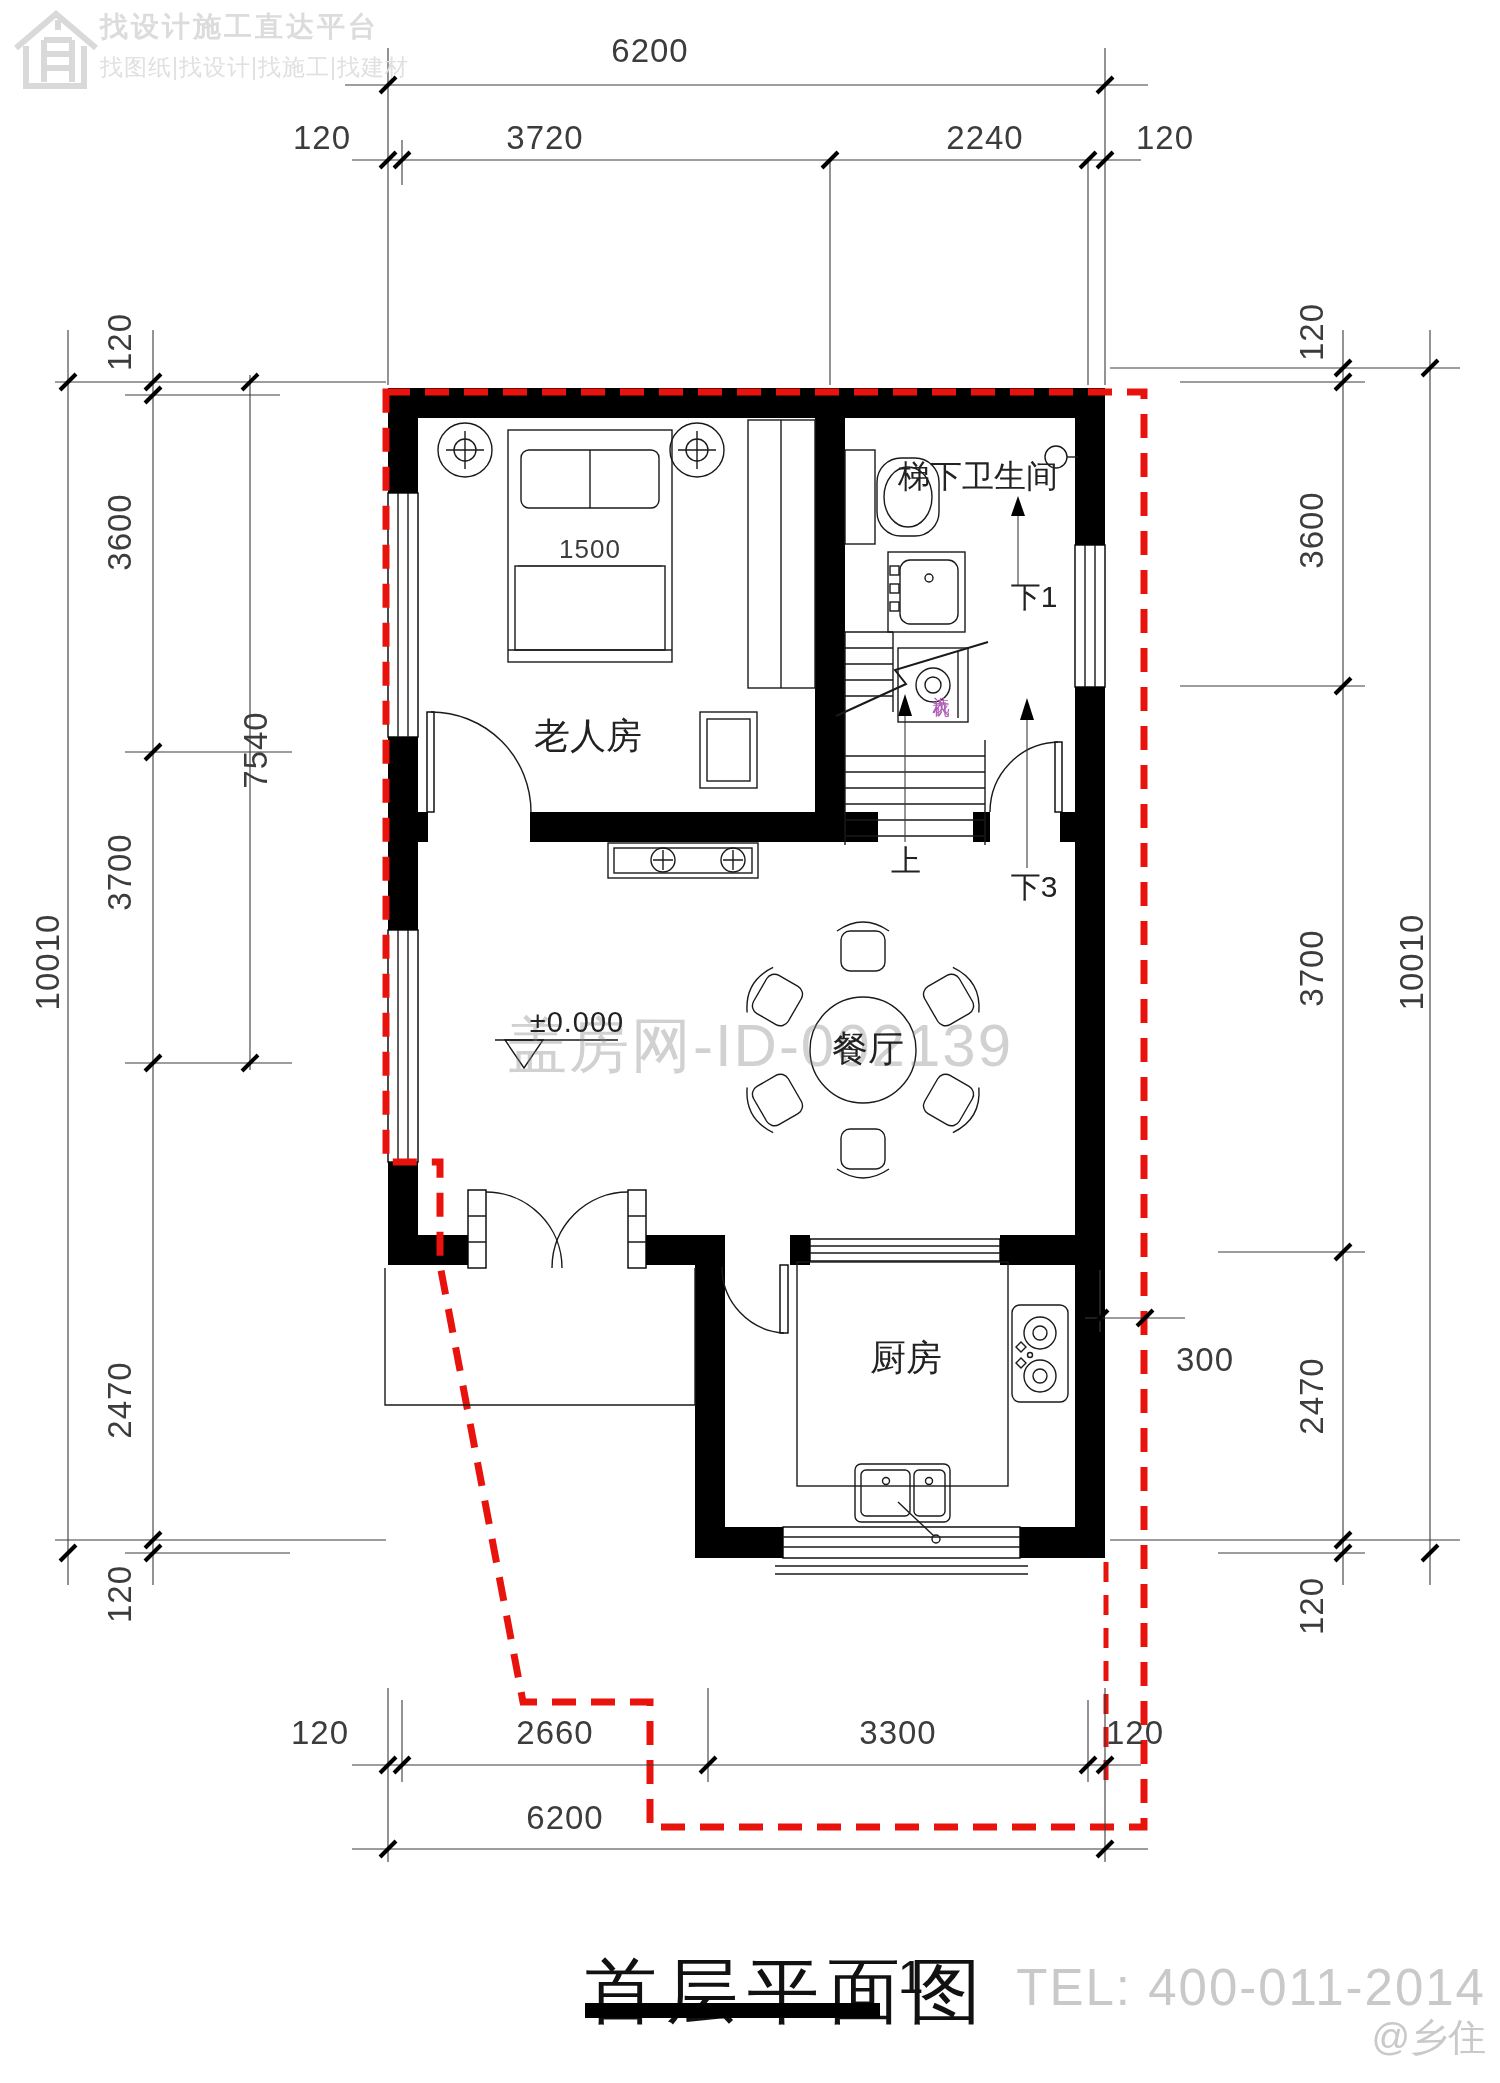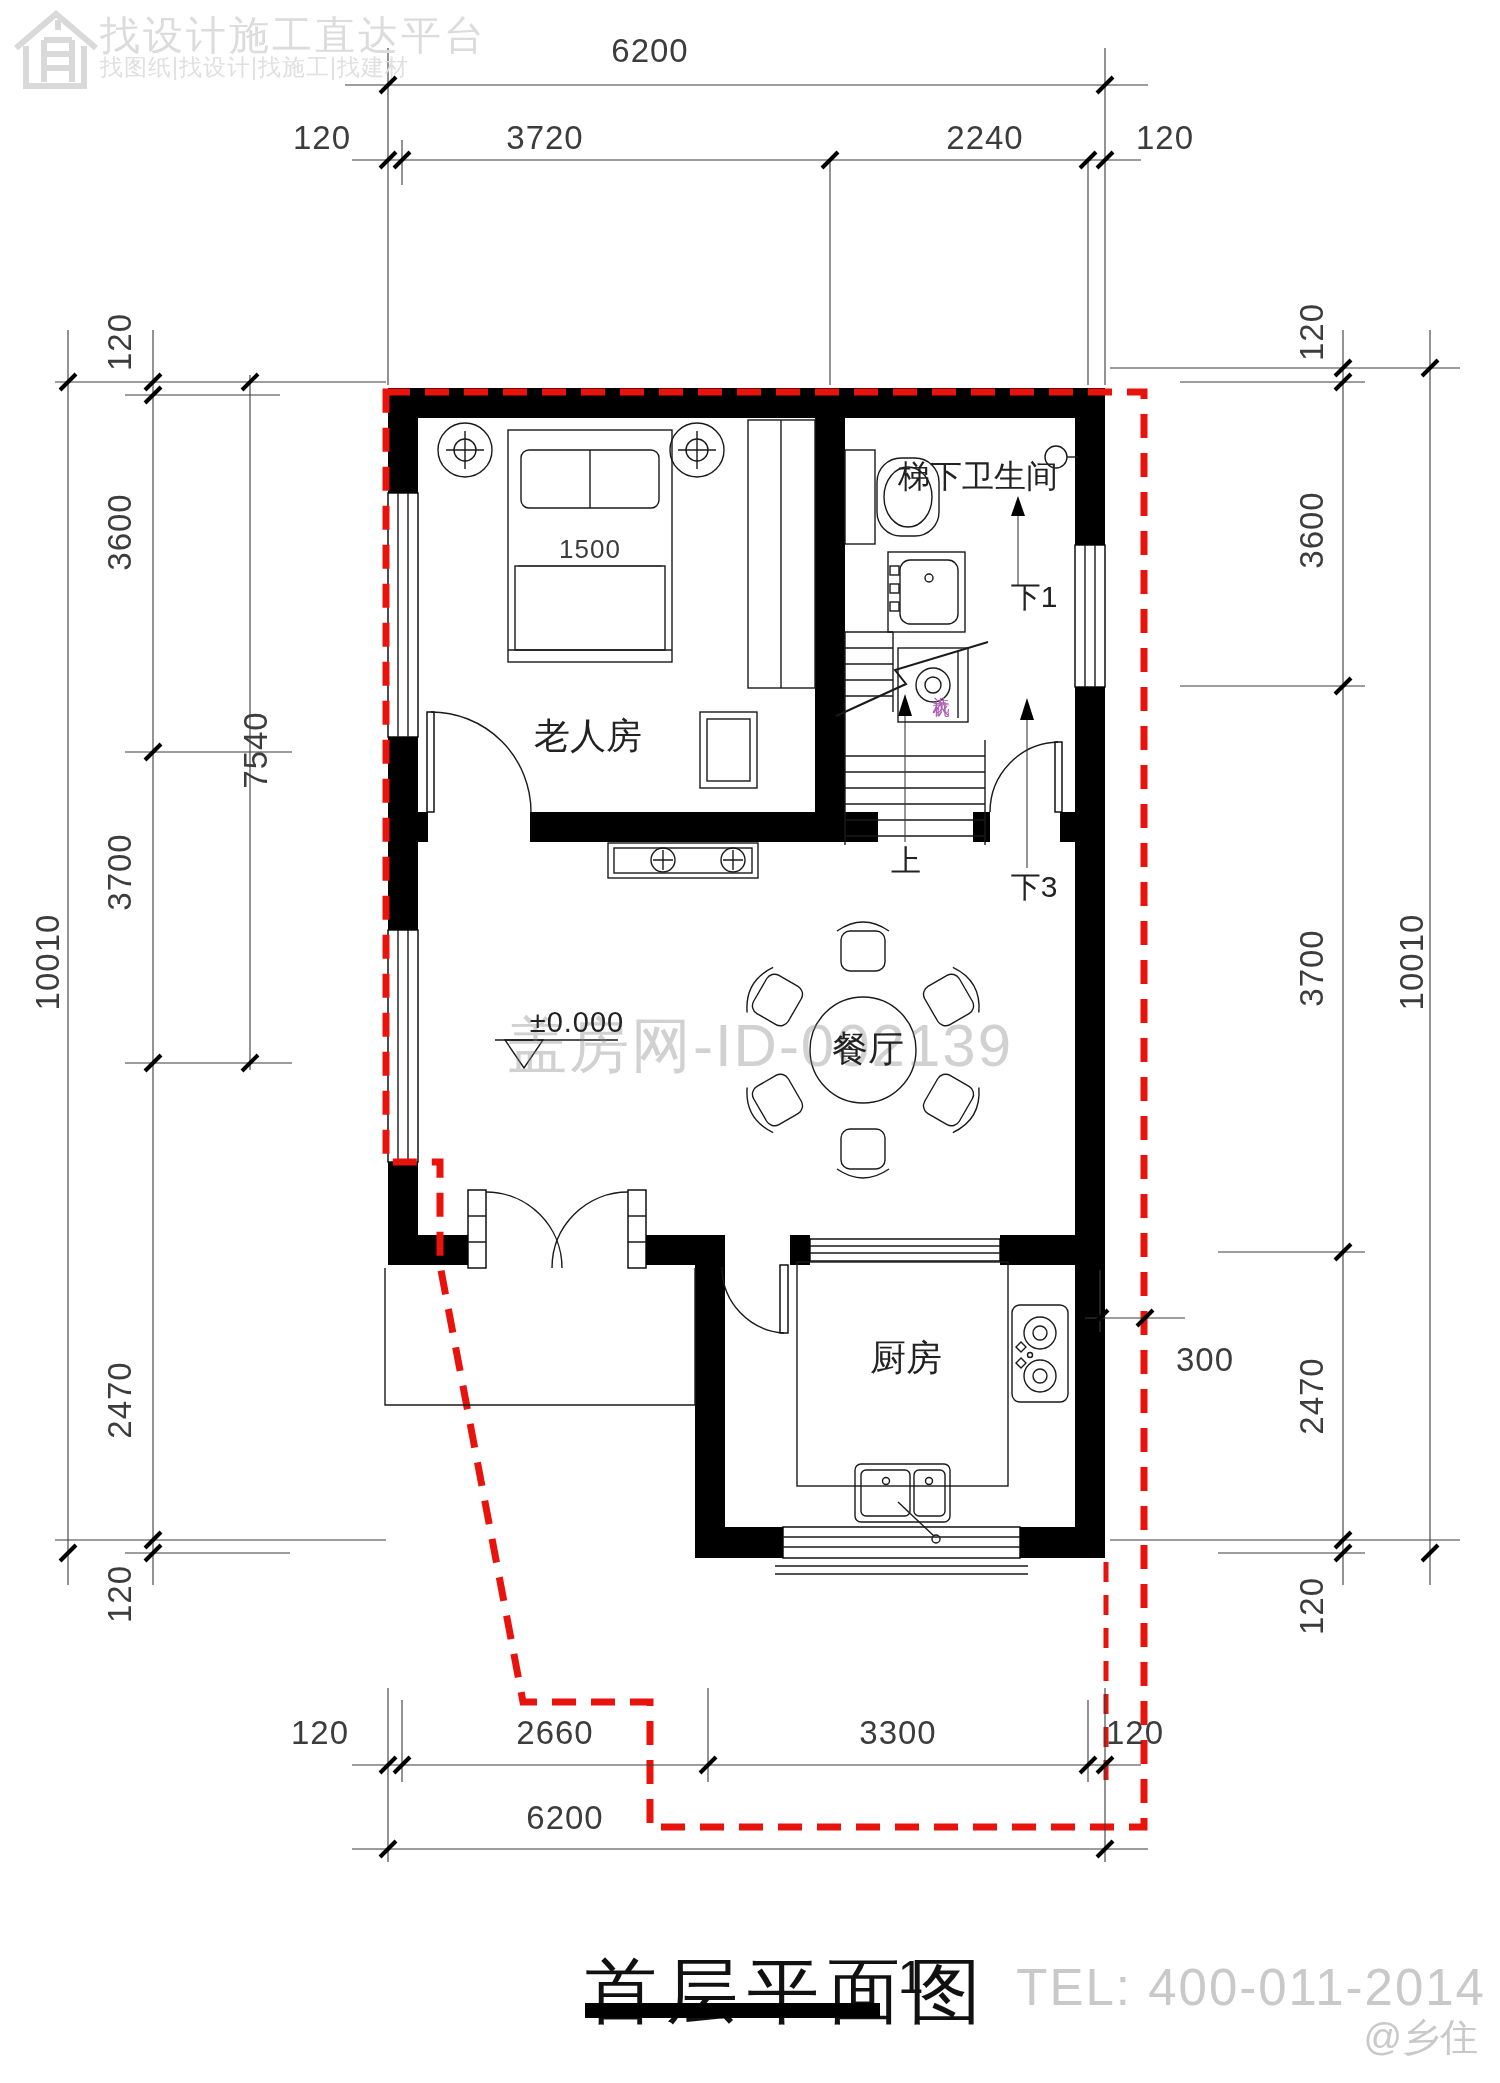--- a/index.html
+++ b/index.html
@@ -17,27 +17,27 @@
   .arrow{fill:#000;stroke:none;}
   .logo{stroke:#d9d9d9;fill:none;stroke-width:6;}
   .t{position:absolute;transform:translate(-50%,-50%);white-space:nowrap;color:#3c3c3c;}
   .dim{font-size:33px;letter-spacing:1px;}
   .dimv{transform:translate(-50%,-50%) rotate(-90deg);}
   .room{font-size:36px;color:#222;}
   .small{font-size:30px;color:#222;}
   .lvl{font-size:29px;color:#222;letter-spacing:1px;margin-left:20px;}
   .washer{font-size:17px;color:#b05fb5;transform:translate(-50%,-50%);writing-mode:vertical-rl;letter-spacing:2px;}
   .wm{font-size:60px;color:rgba(135,135,135,.38);letter-spacing:2px;}
-  .logo-title{position:absolute;left:100px;top:8px;font-size:40px;color:#dcdcdc;letter-spacing:3px;white-space:nowrap;}
+  .logo-title{position:absolute;left:100px;top:8px;font-size:28px;color:#dcdcdc;letter-spacing:3px;white-space:nowrap;font-weight:bold;}
   .logo-sub{position:absolute;left:100px;top:52px;font-size:23px;color:#e0e0e0;letter-spacing:1px;white-space:nowrap;}
   .title-txt{position:absolute;left:585px;top:1944px;font-size:72px;color:#111;letter-spacing:9px;white-space:nowrap;}
   .title-num{position:absolute;left:898px;top:1950px;font-size:46px;color:#111;}
   .title-bar{position:absolute;left:585px;top:2003px;width:295px;height:15px;background:#000;}
   .tel{position:absolute;right:14px;top:1958px;font-size:51px;color:#c9c9c9;letter-spacing:2px;}
-  .credit{position:absolute;right:22px;top:2012px;font-size:38px;color:#c9c9c9;margin-left:42px;}
+  .credit{position:absolute;right:14px;top:2012px;font-size:38px;color:#c9c9c9;margin-left:42px;}
 </style>
 </head>
 <body>
 
 <div id="stage">
 
 <svg id="plan-svg" viewBox="0 0 1500 2083">
   <defs>
     <path id="tk" d="M-8 8 L8 -8" class="tickline"></path>
     <pattern id="hatchV" width="4" height="10" patternUnits="userSpaceOnUse">

